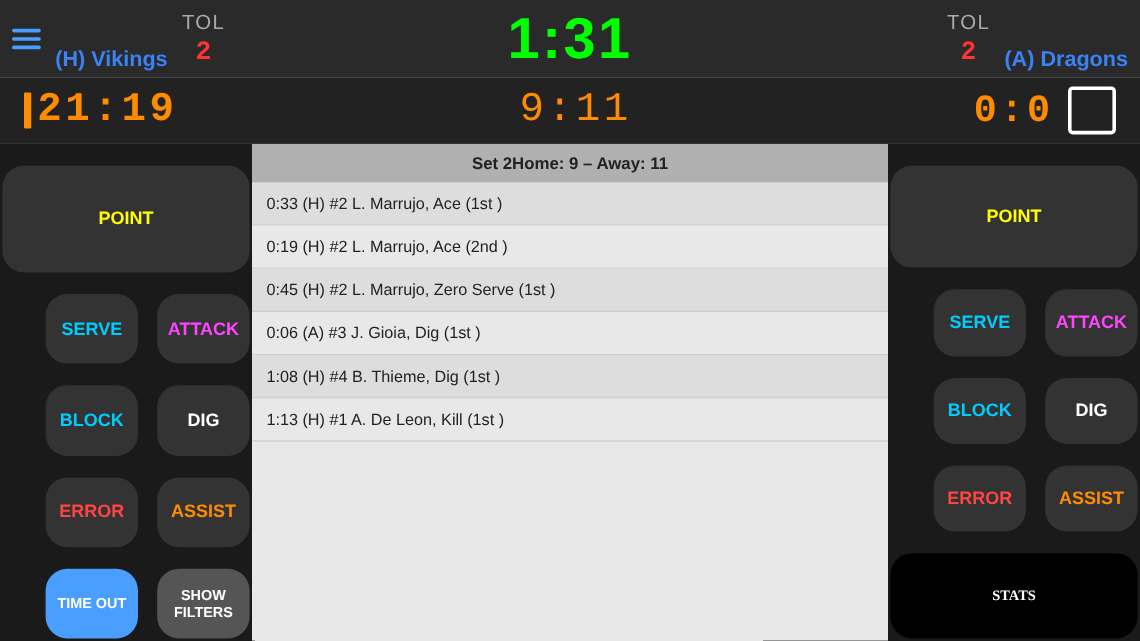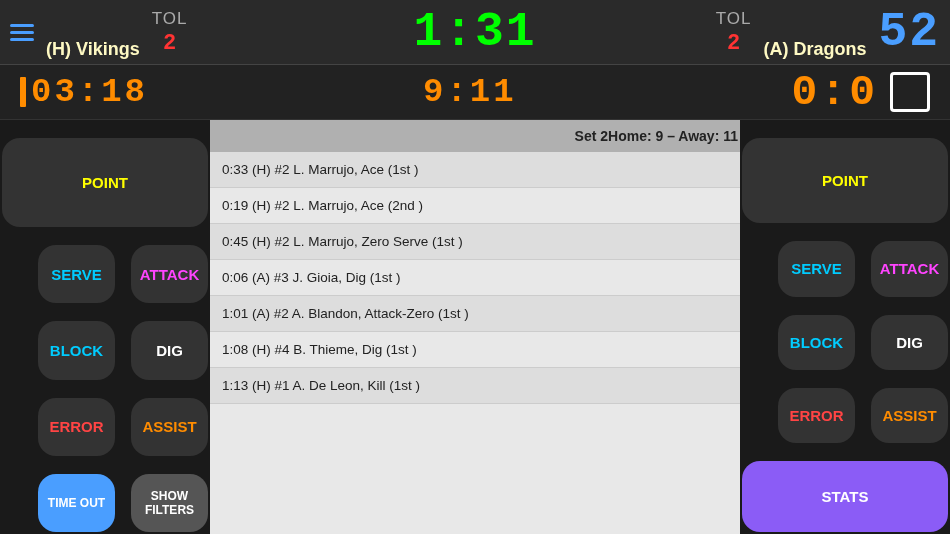--- a/index.html
+++ b/index.html
@@ -46,42 +46,42 @@
     .hamburger-icon span {
       display: block;
       width: 24px;
       height: 3px;
       background: #4a9eff;
       border-radius: 2px;
     }
     .team-name {
       font-size: 18px;
       font-weight: bold;
-      color: #fef9c3;
+      color: #3b82f6;
       margin-top: 34px;
     }
     .tol-section {
       display: flex;
       flex-direction: column;
       align-items: center;
       gap: 2px;
     }
     .tol-label {
       font-size: 17px;
       color: #aaa;
       letter-spacing: 1px;
     }
     .tol-value {
       font-family: 'Courier New', monospace;
       font-size: 22px;
       color: #ff3333;
       font-weight: bold;
     }
     .score-main {
-      font-family: Liberation Mono, monospace;
+      font-family: Liberation Sans, sans-serif;
       font-size: 48px;
       color: #00ff00;
       font-weight: bold;
       letter-spacing: 2px;
       min-width: 120px;
       text-align: center;
     }
     .score-away {
       font-family: 'Courier New', monospace;
       font-size: 48px;
@@ -115,27 +115,27 @@
       font-family: 'Courier New', monospace;
       font-size: 34px;
       color: #ff8c00;
       font-weight: bold;
       letter-spacing: 3px;
     }
     .sub-center-score {
       font-family: 'Courier New', monospace;
       font-size: 34px;
       color: #ff8c00;
-      font-weight: bold;
+      font-weight: normal;
       letter-spacing: 3px;
       text-align: center;
     }
     .sub-right-score {
       font-family: 'Courier New', monospace;
-      font-size: 43px;
+      font-size: 32px;
       color: #ff8c00;
       font-weight: bold;
       letter-spacing: 3px;
     }
     .sub-box {
       width: 40px;
       height: 40px;
       border: 3px solid white;
       border-radius: 4px;
       display: flex;
@@ -217,23 +217,23 @@
 
     
     .center-panel {
       flex: 1;
       background: #e8e8e8;
       color: #222;
       overflow-y: auto;
     }
     .log-header {
       background: #b0b0b0;
-      padding: 8px 2px;
-      display: flex;
-      justify-content: flex-end;
+      padding: 8px 20px;
+      display: flex;
+      justify-content: center;
       font-size: 14px;
       font-weight: bold;
       color: #222;
       position: sticky;
       top: 0;
     }
     .log-entry {
       padding: 10px 12px;
       border-bottom: 1px solid #ccc;
       font-size: 13.5px;
@@ -275,23 +275,24 @@
     }
     .btn-error-r {
       background: #333;
       color: #ff4444;
     }
     .btn-assist-r {
       background: #333;
       color: #ff8c00;
     }
     .btn-stats {
-      background: #8b5cf6;
-      color: white;
-      font-size: 15px;
+      background: #000000;
+      color: white;
+      font-size: 12px;
+      font-family: Liberation Serif, serif;
     }
   </style>
 </head>
 <body>
 
 <div class="header">
   <div class="header-left">
     <div class="hamburger-icon">
       <span></span>
         <span></span>
@@ -307,28 +308,27 @@
   <div class="header-center">
     <div class="score-main">1:31</div>
   </div>
 
   <div class="header-right">
     <div class="tol-section">
       <div class="tol-label">TOL</div>
       <div class="tol-value">2</div>
     </div>
     <div class="team-name">(A) Dragons</div>
-    <div class="score-away">52</div>
   </div>
 </div>
 
 <div class="sub-header">
   <div class="sub-left">
     <div class="sub-indicator"></div>
-    <div class="sub-score">03:18</div>
+    <div class="sub-score">21:19</div>
   </div>
   <div class="sub-center-score">9:11</div>
   <div style="display:flex;align-items:center;gap:12px;">
     <div class="sub-right-score">0:0</div>
     <div class="sub-box"></div>
   </div>
 </div>
 
 <div class="main">
 
@@ -354,21 +354,20 @@
 
   <div class="center-panel">
     <div class="log-header">
       <span>Set 2</span>
       <span>Home: 9 – Away: 11</span>
     </div>
     <div class="log-entry">0:33 (H) #2 L. Marrujo, Ace (1st )</div>
     <div class="log-entry">0:19 (H) #2 L. Marrujo, Ace (2nd )</div>
     <div class="log-entry">0:45 (H) #2 L. Marrujo, Zero Serve (1st )</div>
     <div class="log-entry">0:06 (A) #3 J. Gioia, Dig (1st )</div>
-    <div class="log-entry">1:01 (A) #2 A. Blandon, Attack-Zero (1st )</div>
     <div class="log-entry">1:08 (H) #4 B. Thieme, Dig (1st )</div>
     <div class="log-entry">1:13 (H) #1 A. De Leon, Kill (1st )</div>
   </div>
 
   <div class="right-panel">
     <div class="btn btn-point-away" style="flex:1.2;">POINT</div>
     <div class="btn-row">
       <div class="btn btn-serve-r">SERVE</div>
       <div class="btn btn-attack-r">ATTACK</div>
     </div>

